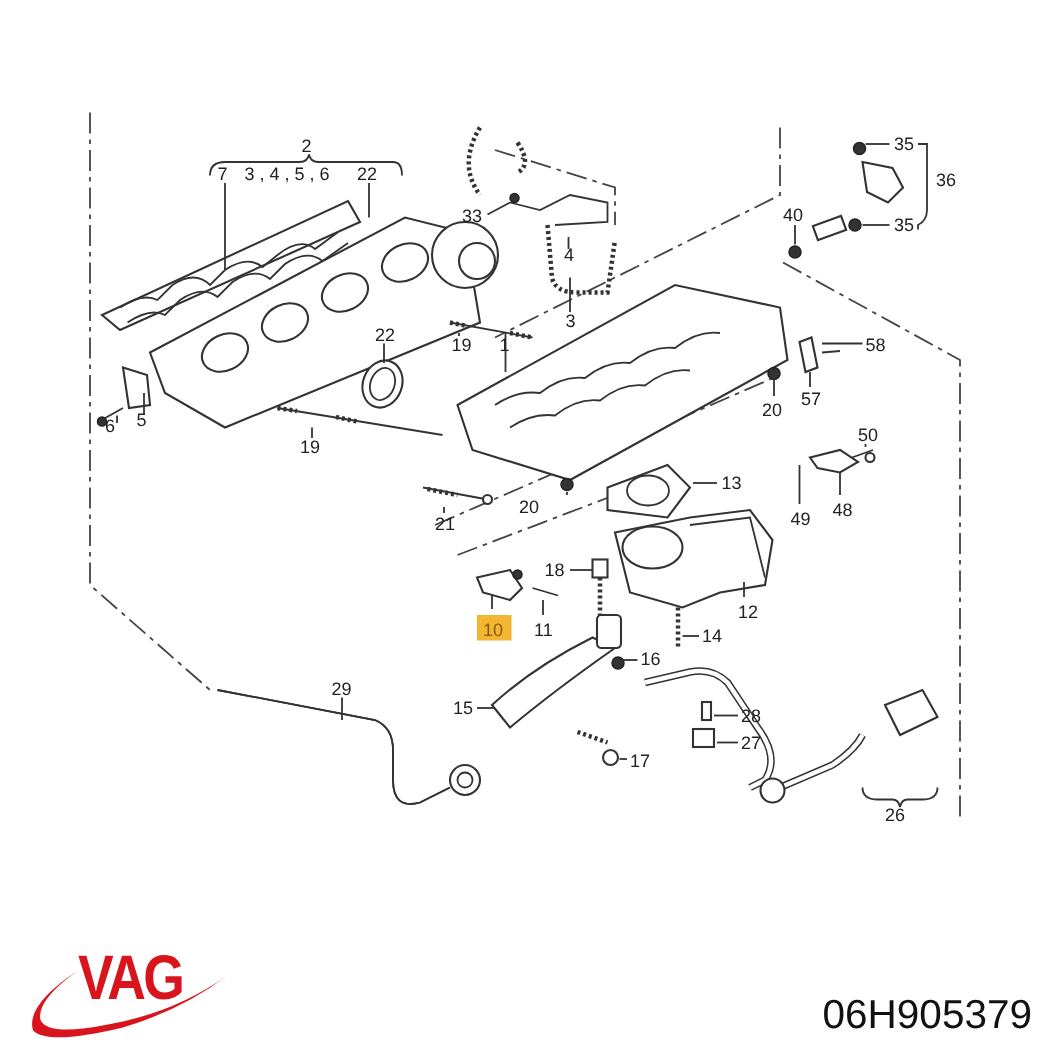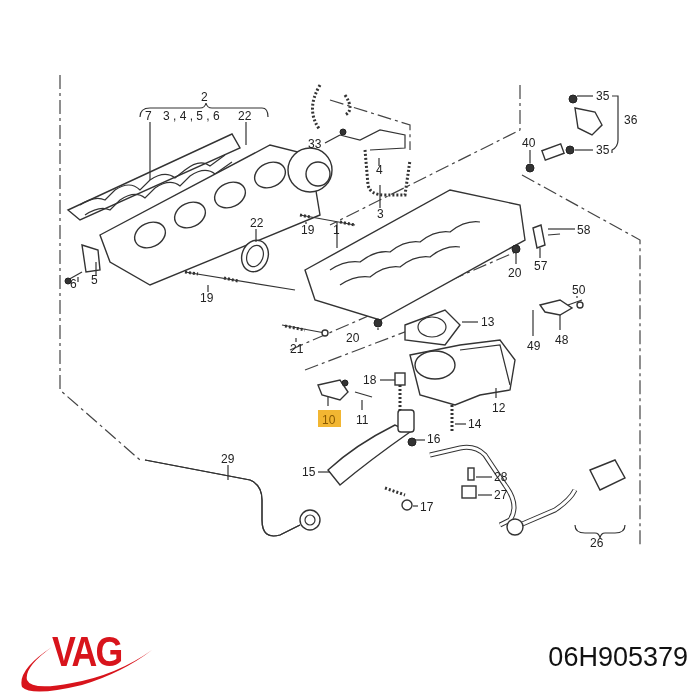--- a/index.html
+++ b/index.html
@@ -9,21 +9,21 @@
     #diagram text { font-family: "Liberation Sans", sans-serif; font-size: 12px; fill: #222; }
     .ln { stroke: #333; stroke-width: 1.2; fill: none; }
     .part { stroke: #333; stroke-width: 1.4; fill: #fff; }
     .dash { stroke: #444; stroke-width: 1.2; fill: none; stroke-dasharray: 14 4 3 4; }
     .dark { fill: #333; stroke: #222; stroke-width: 1; }
     .hatch { stroke: #333; stroke-width: 3; fill: none; stroke-dasharray: 2 2; }
     .highlight { fill: #f2b632; }
     .brand { position: absolute; left: 12px; top: 625px; width: 150px; height: 70px; }
     .brand-text { position: absolute; left: 52px; top: 628px; font-family: "Liberation Sans", sans-serif;
       font-weight: bold; font-size: 42px; color: #d8141c; letter-spacing: -2px; transform: scaleX(0.85); transform-origin: left; }
-    .part-number { position: absolute; right: 12px; top: 642px; font-family: "Liberation Sans", sans-serif;
+    .part-number { position: absolute; right: 12px; top: 661px; font-family: "Liberation Sans", sans-serif;
       font-size: 27px; color: #111; text-align: center; }
   </style>
 </head>
 <body>
 
 <svg id="diagram" viewBox="0 0 700 600" xmlns="http://www.w3.org/2000/svg">
 
   <path class="dash" d="M60 75 L60 390 L140 460"></path>
   <path class="dash" d="M520 85 L520 130 L330 225"></path>
   <path class="dash" d="M522 175 L640 240 L640 545"></path>

